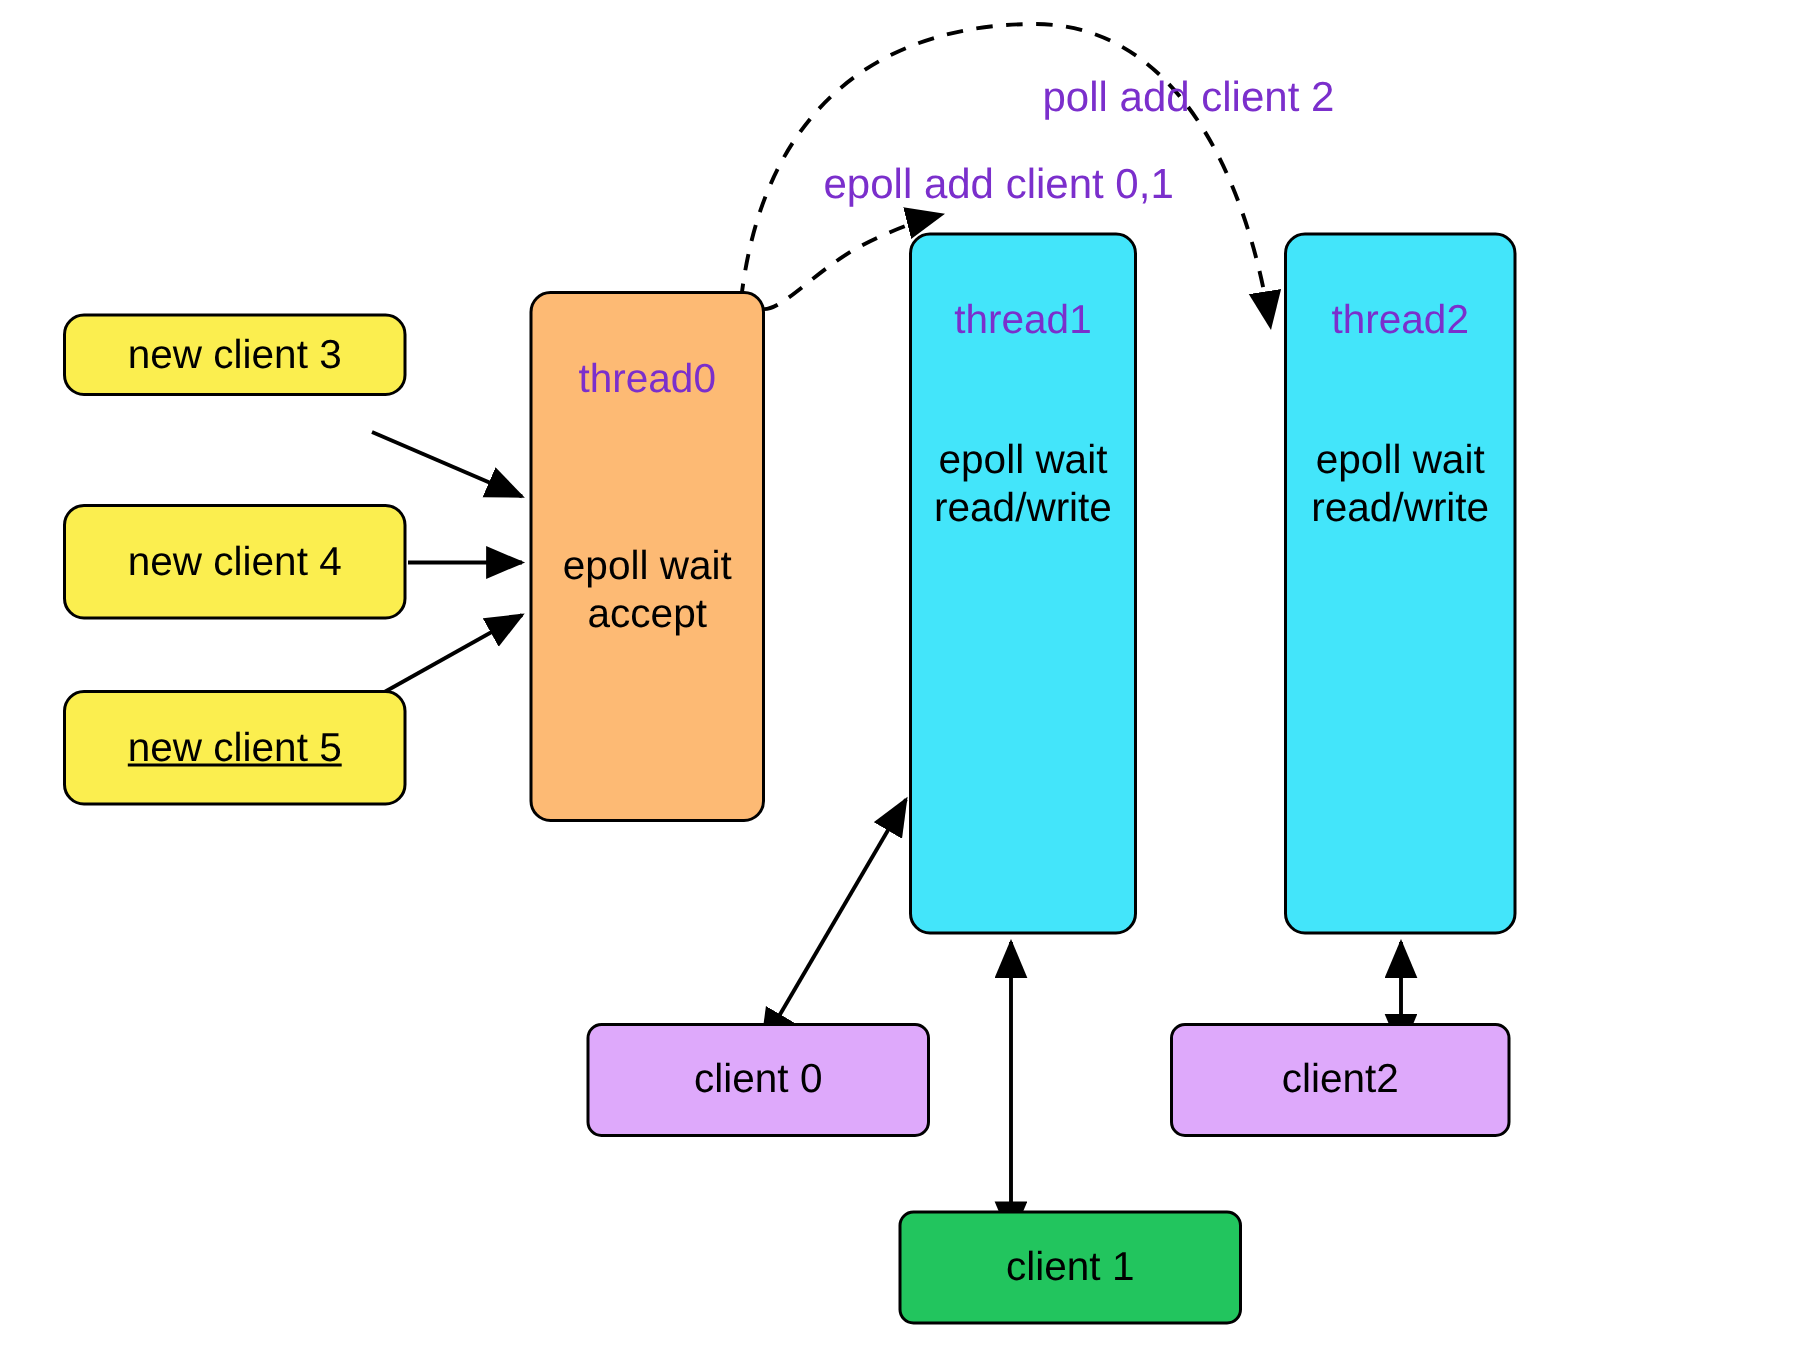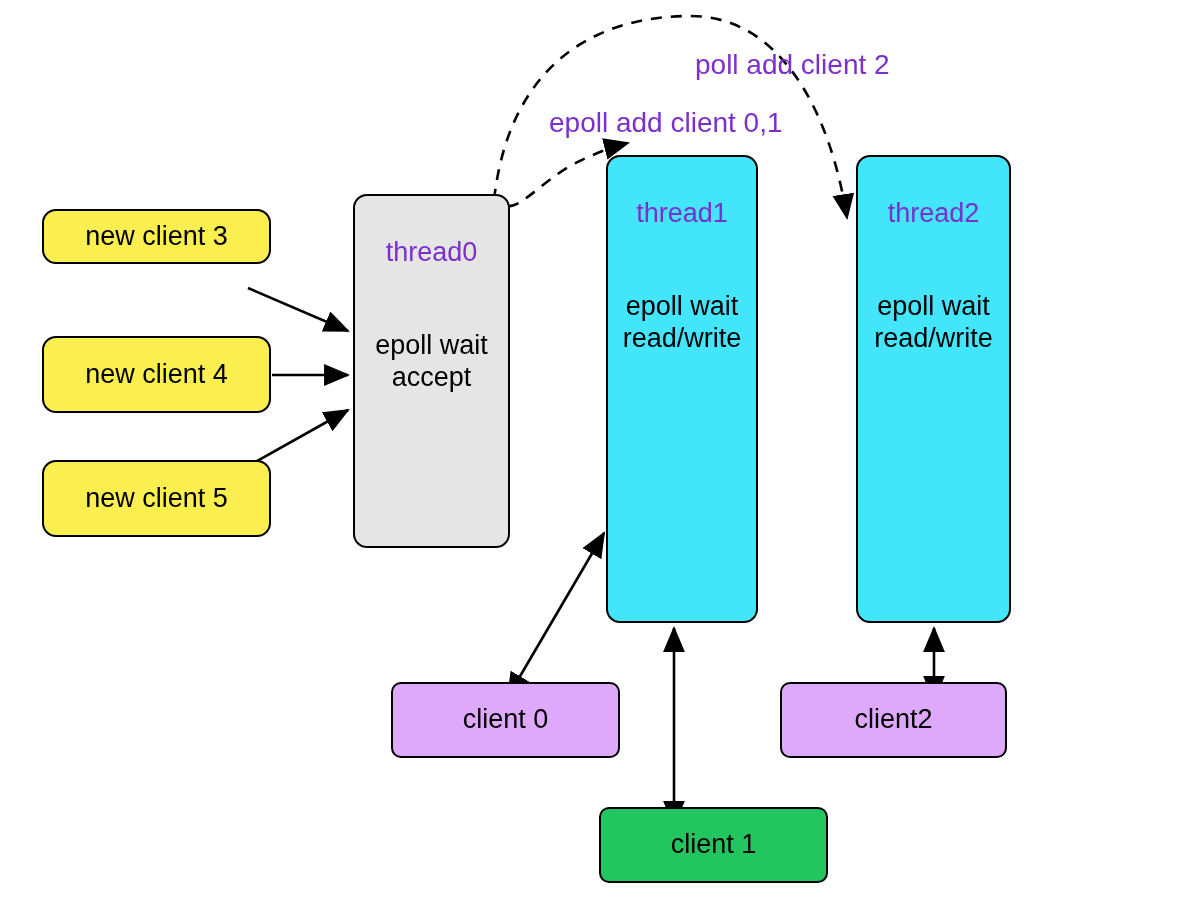--- a/index.html
+++ b/index.html
@@ -105,25 +105,25 @@
 
     <line x1="934" y1="678" x2="934" y2="628" stroke="#000" stroke-width="2.6" marker-end="url(#ah)" marker-start="url(#ah-start)"></line>
   </svg>
 
   <div class="node client-in" style="left: 42px; top: 209px; width: 229px; height: 55px; background: rgb(251, 238, 79); border-color: rgb(0, 0, 0);">
     <span class="body">new client 3</span>
   </div>
   <div class="node client-in" style="left: 42px; top: 336px; width: 229px; height: 77px; background: rgb(251, 238, 79); border-color: rgb(0, 0, 0);">
     <span class="body">new client 4</span>
   </div>
-  <div class="node client-in" style="left: 42px; top: 460px; width: 229px; height: 77px; background: rgb(251, 238, 79); border-color: rgb(0, 0, 0);">
+  <div class="node client-in" style="left: 42px; top: 460px; width: 229px; height: 77px; background: rgb(251, 238, 79); border-color: rgb(0, 0, 0); text-decoration: underline;">
     <span class="body">new client 5</span>
   </div>
 
-  <div class="node thread" style="left: 353px; top: 194px; width: 157px; height: 354px; background: #e5e5e5; border-color: rgb(0, 0, 0);">
+  <div class="node thread" style="left: 353px; top: 194px; width: 157px; height: 354px; background: #fdba74; border-color: rgb(0, 0, 0); gap: 32px;">
     <span class="title" style="color: rgb(123, 47, 204);">thread0</span>
     <span class="body">epoll wait
 accept</span>
   </div>
   <div class="node thread" style="left: 606px; top: 155px; width: 152px; height: 468px; background: rgb(67, 229, 250); border-color: rgb(0, 0, 0);">
     <span class="title" style="color: rgb(123, 47, 204);">thread1</span>
     <span class="body">epoll wait
 read/write</span>
   </div>
   <div class="node thread" style="left: 856px; top: 155px; width: 155px; height: 468px; background: rgb(67, 229, 250); border-color: rgb(0, 0, 0);">

